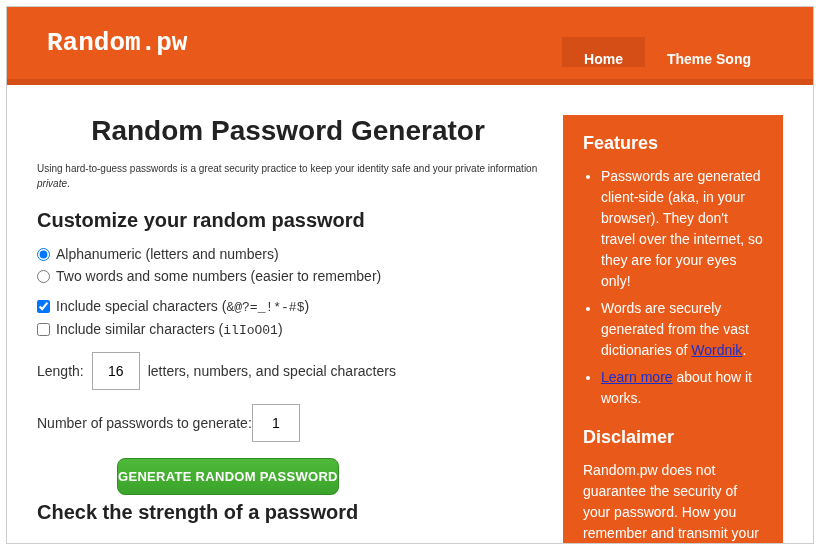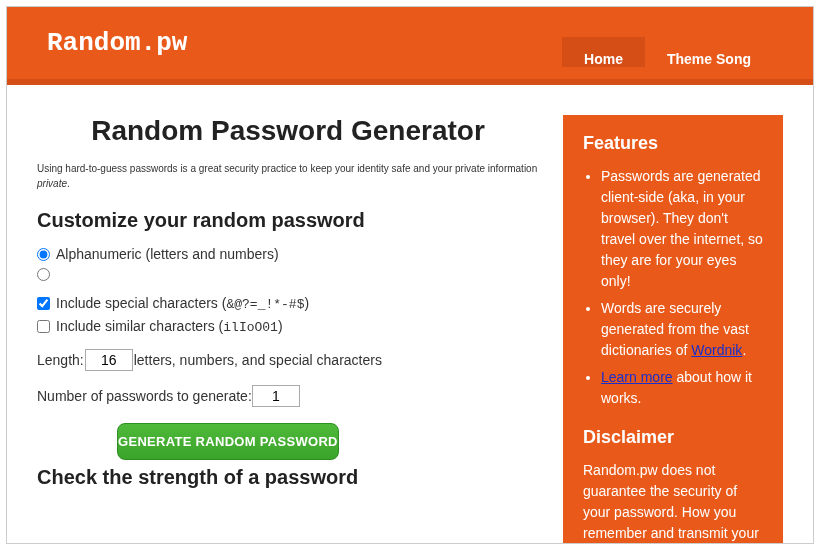--- a/index.html
+++ b/index.html
@@ -11,21 +11,21 @@
     .nav-item { color: #fff; font-weight: bold; font-size: 14px; padding: 14px 22px 0 22px; text-align: center; cursor: pointer; }
     .nav-item.active { background: #d44e16; }
     .content { display: flex; padding: 30px 30px 0 30px; gap: 24px; }
     .main { flex: 1; }
     h1 { font-size: 28px; font-weight: bold; margin-bottom: 14px; color: #222; text-align: center; }
     .intro { font-size: 10px; line-height: 1.5; margin-bottom: 18px; }
     .intro em { font-style: italic; }
     h2 { font-size: 20px; font-weight: bold; margin-bottom: 14px; color: #222; }
     .opt-row { font-size: 14px; margin-bottom: 6px; display: flex; align-items: center; gap: 6px; }
     .opt-block { margin-bottom: 14px; }
-    .input-small { width: 48px; border: 1px solid #aaa; padding: 2px 4px; font-size: 14px; text-align: center; }
+    .input-small { width: 48px; border: 1px solid #aaa; padding: 10px 4px; font-size: 14px; text-align: center; }
     .gen-btn { background: linear-gradient(#4fb93a, #3aa32a); color: #fff; border: 1px solid #2e8e22; border-radius: 8px; padding: 10px 0; font-size: 13px; font-weight: bold; cursor: pointer; margin: 10px 0 6px 80px; letter-spacing: 0.3px; }
     .sidebar { width: 220px; background: #e8591a; color: #fff; padding: 18px 20px; font-size: 14px; }
     .sidebar h3 { font-size: 18px; font-weight: bold; margin-bottom: 12px; }
     .sidebar ul { list-style: disc; padding-left: 18px; margin-bottom: 18px; }
     .sidebar li { line-height: 1.5; margin-bottom: 6px; }
     .sidebar a { color: #1a2fcc; text-decoration: underline; cursor: pointer; }
     .sidebar p { line-height: 1.5; }
     .mono { font-family: "Courier New", monospace; font-size: 13px; }
   </style>
 </head>
@@ -48,40 +48,41 @@
       </p>
       <h2>Customize your random password</h2>
 
       <div class="opt-block">
         <div class="opt-row">
           <input type="radio" name="mode" checked="" style="">
           <span>Alphanumeric (letters and numbers)</span>
         </div>
         <div class="opt-row">
           <input type="radio" name="mode" style="">
+          <span>Two words and some numbers (easier to remember)</span>
         </div>
       </div>
 
       <div class="opt-block">
         <div class="opt-row">
           <input type="checkbox" checked="" style="">
           <span>
             <span>Include special characters (</span><span class="mono">&amp;@?=_!*-#$</span><span>)</span>
           </span>
         </div>
         <div class="opt-row">
           <input type="checkbox" style="">
           <span>
             <span>Include similar characters (</span><span class="mono">ilIoO01</span><span>)</span>
           </span>
         </div>
       </div>
 
       <div class="opt-block">
-        <div class="opt-row" style="gap:1px;">
+        <div class="opt-row" style="gap:8px;">
           <span>Length:</span>
           <input class="input-small" type="text" value="16" style="">
           <span>letters, numbers, and special characters</span>
         </div>
       </div>
 
       <div class="opt-row" style="gap:0;">
         <span>Number of passwords to generate:</span>
         <input class="input-small" type="text" value="1" style="">
       </div>

